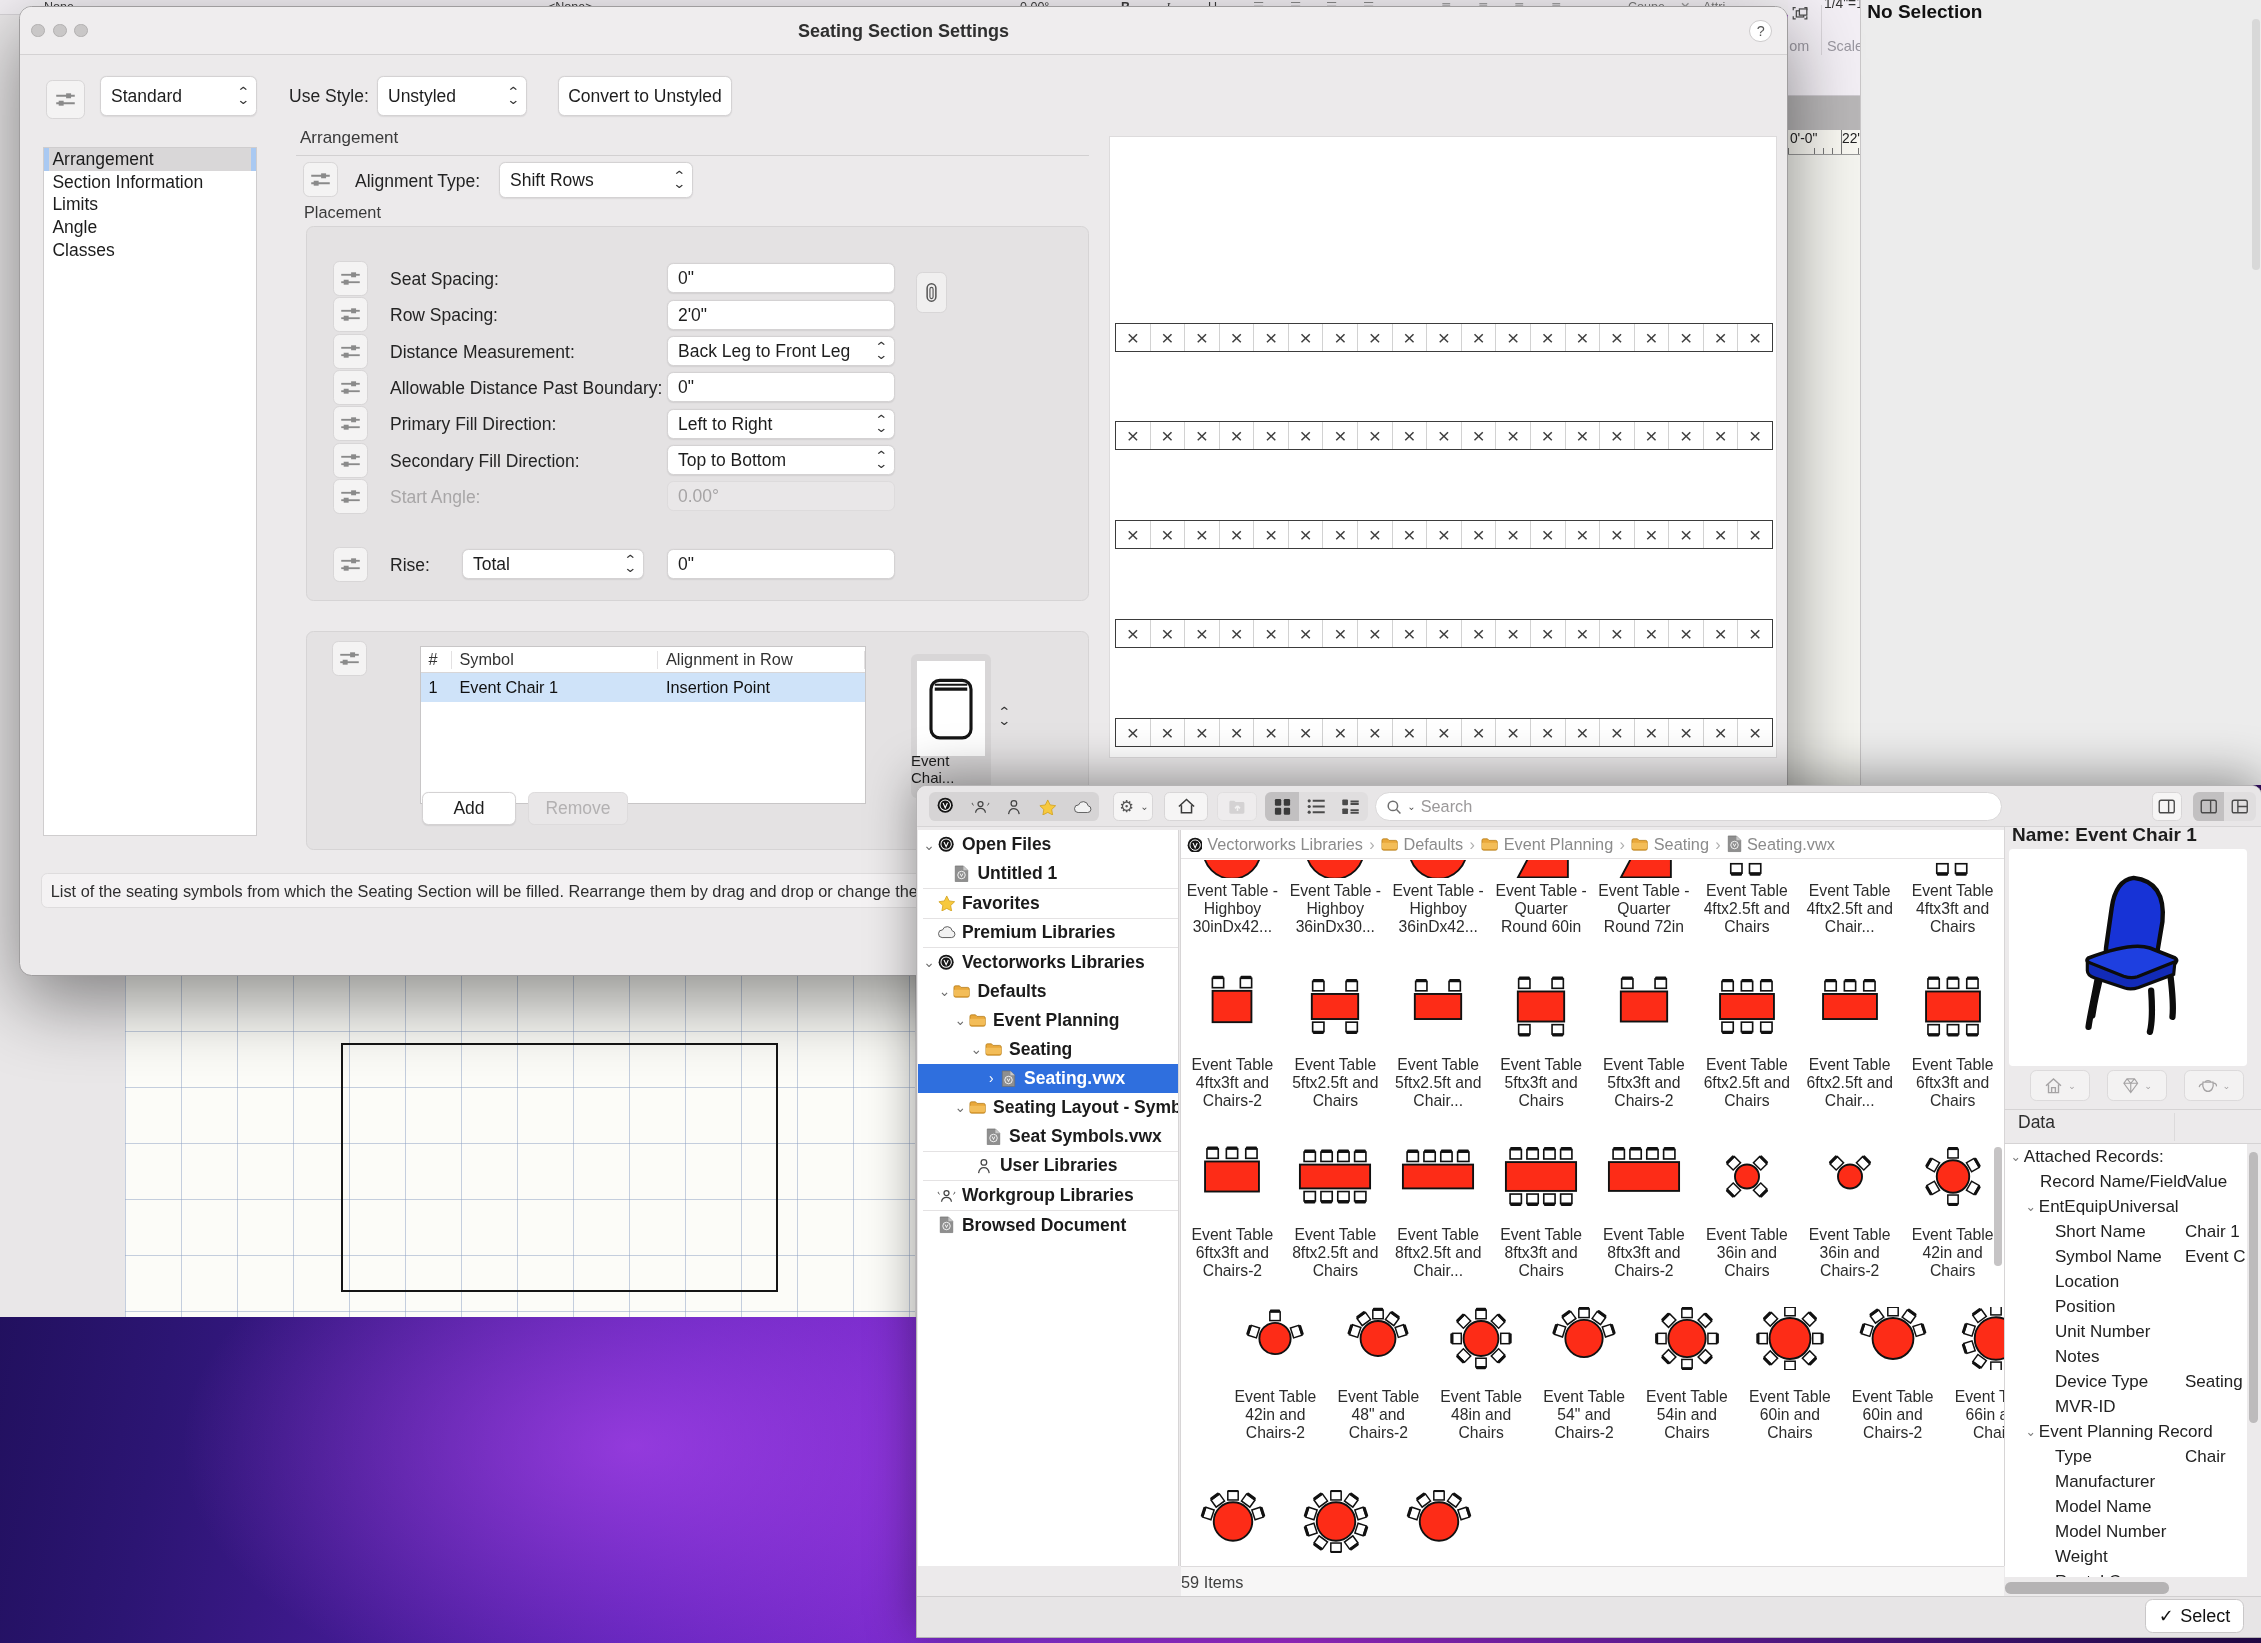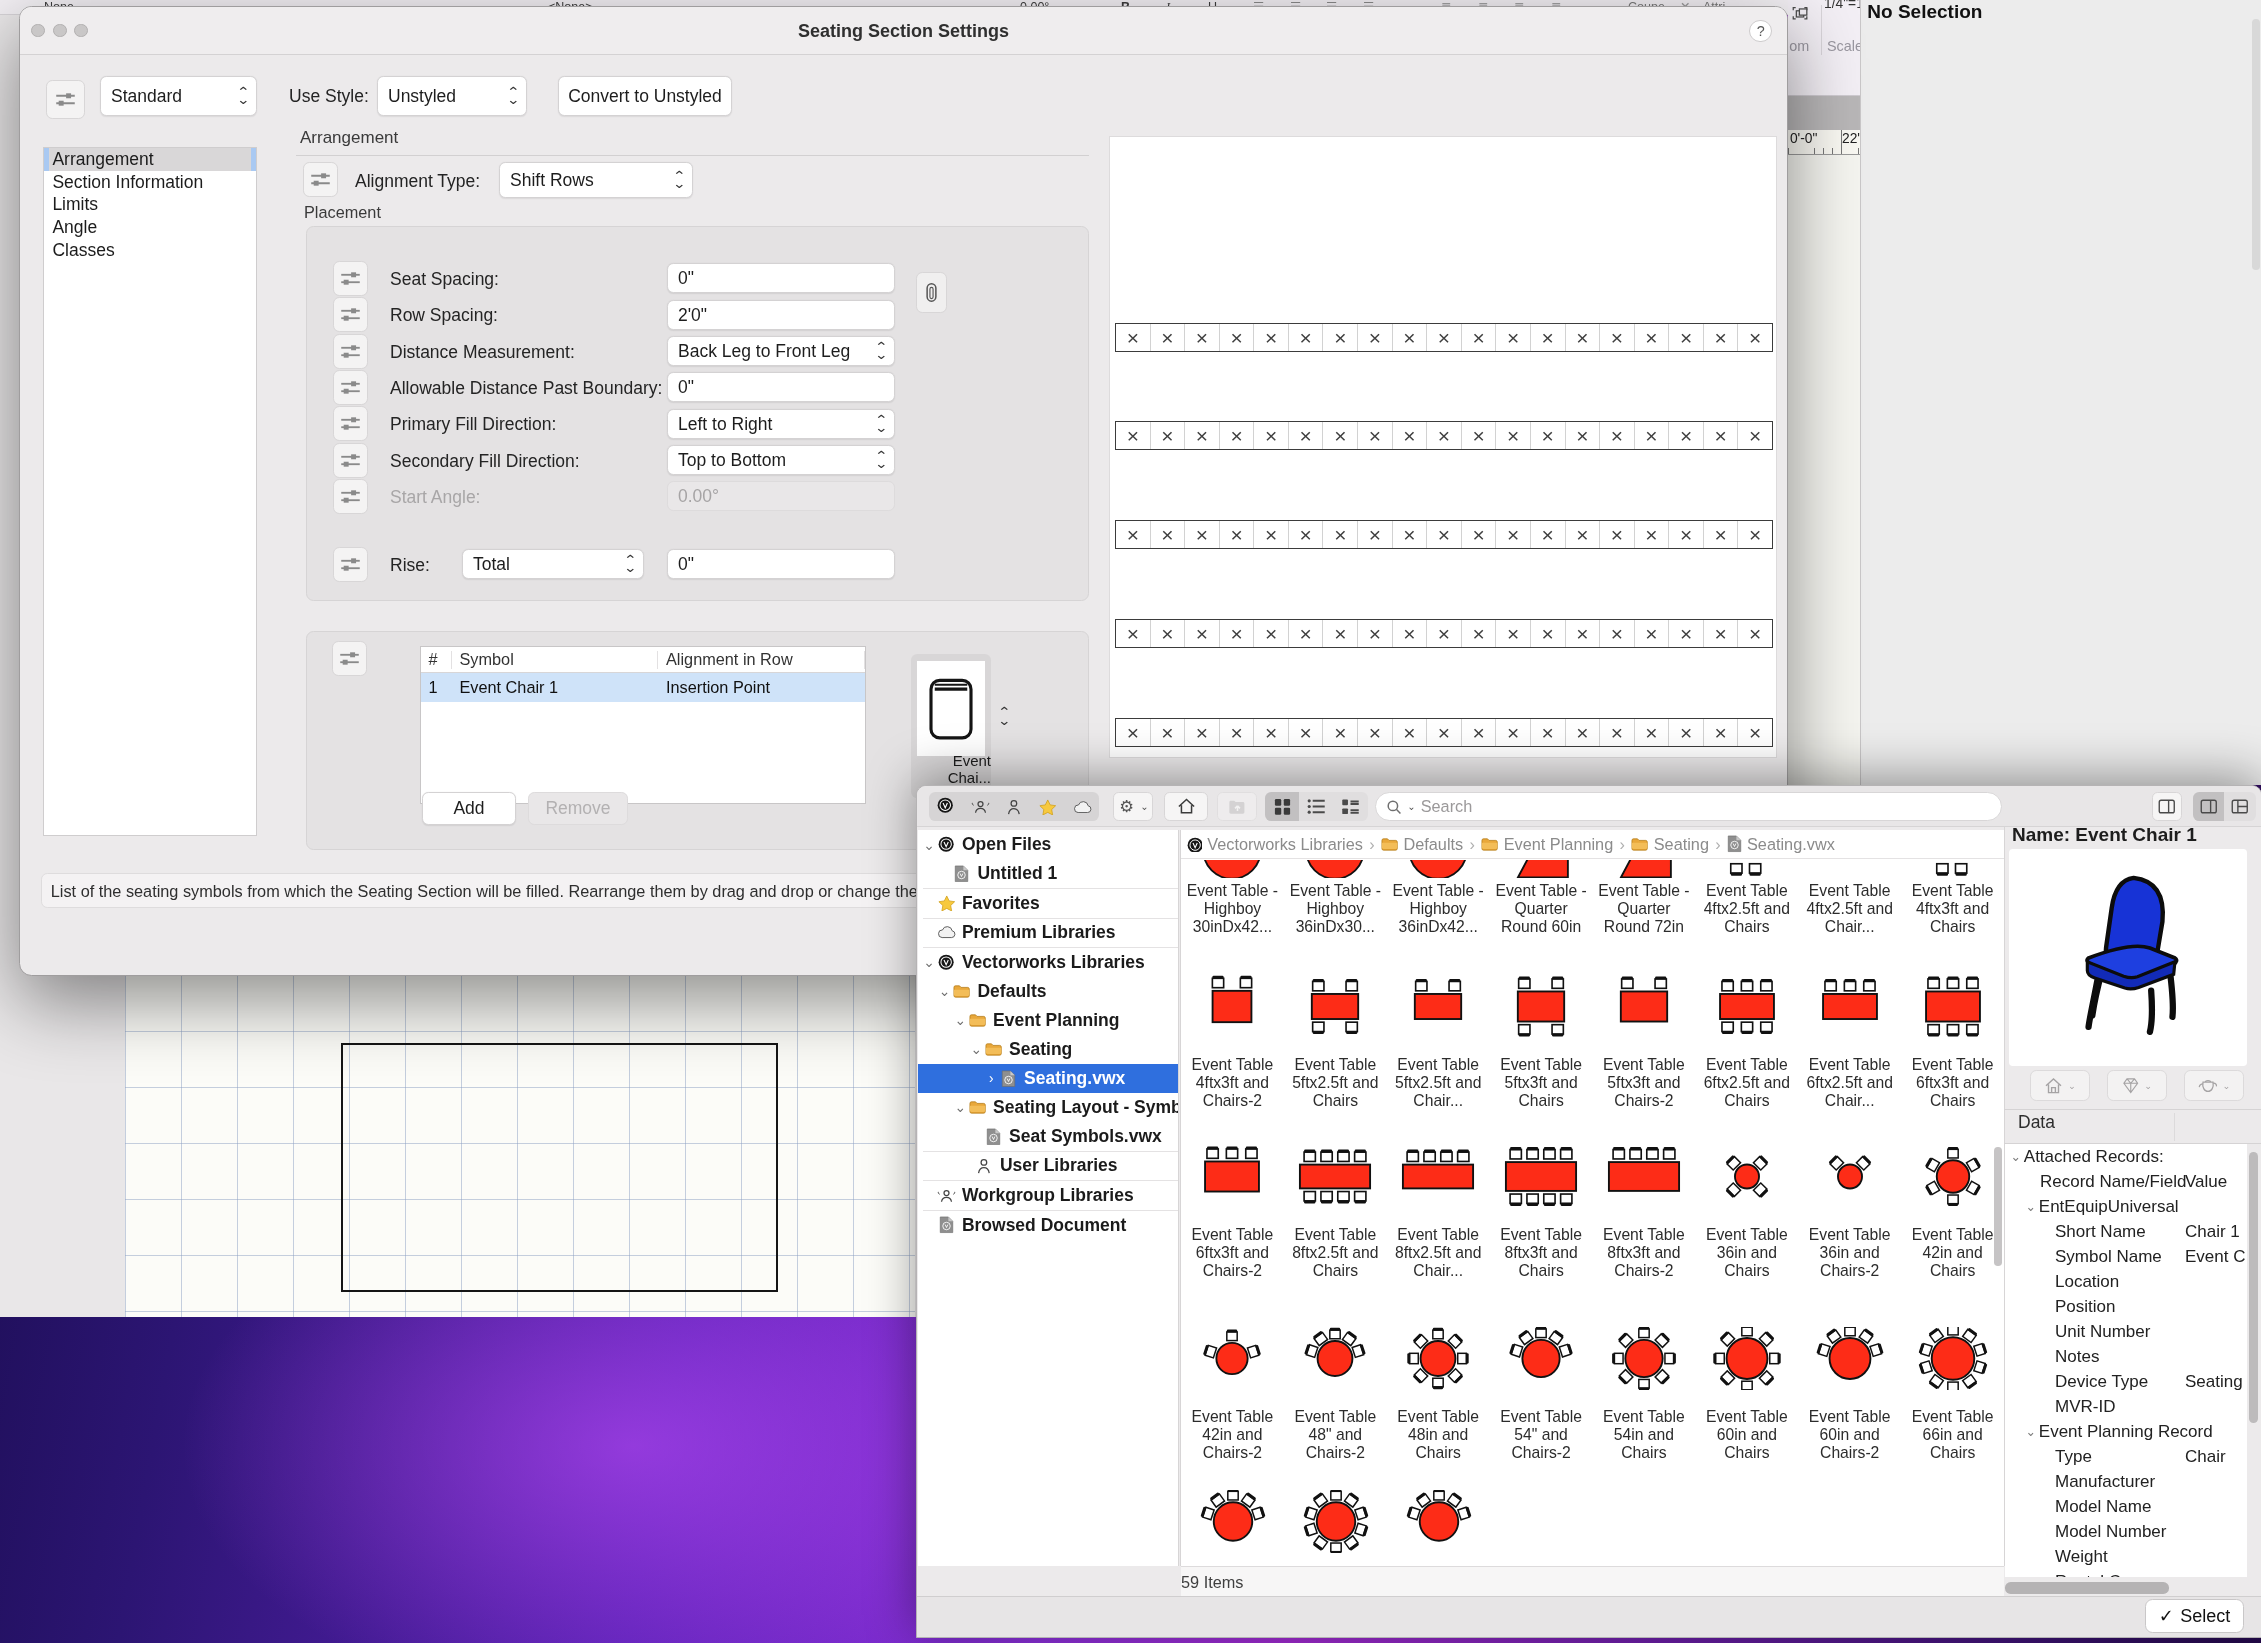--- a/index.html
+++ b/index.html
@@ -52,21 +52,21 @@
   .nav-list{left:22.6px;top:140px;width:214px;height:689px;background:#fff;border:0.6px solid #cfcdce}
   .nav-item{position:relative;height:22.6px;line-height:22.6px;font-size:17.5px;color:#1c1c1c;padding-left:8.8px;white-space:nowrap}
   .nav-item.sel{background:#d9d7d8}
   .nav-item.sel::before,.nav-item.sel::after{content:"";position:absolute;top:0;bottom:0;width:5px;background:#a9c9f2}
   .nav-item.sel::before{left:0}.nav-item.sel::after{right:0}
   .sect-lbl{left:280px;top:121px;font-size:17px;color:#3a3a3a}
   .sect-div{left:276px;top:148px;width:793px;height:0.6px;background:#d2d0d1}
   .grp{position:absolute;background:#e4e2e3;border:0.6px solid #d6d4d5;border-radius:7.5px}
   .thumb-box{left:891px;top:647px;width:80px;height:144px;background:#d8d6d7;border-radius:6.3px}
   .thumb-inner{position:absolute;left:6.3px;top:6.3px;width:68px;height:95px;background:#fff;display:flex;align-items:center;justify-content:center}
-  .thumb-lbl{position:absolute;left:0;right:0;bottom:12.5px;text-align:right;font-size:15px;color:#1d1d1d}
+  .thumb-lbl{position:absolute;left:0;right:0;bottom:12.5px;text-align:left;font-size:15px;color:#1d1d1d}
   .sym-table{left:400px;top:639px;width:446px;height:158px;background:#fff;border:0.6px solid #c8c6c7}
   .sym-head{display:flex;height:26px;border-bottom:0.6px solid #d8d6d7;font-size:16.3px;color:#333;align-items:center}
   .sym-head div{border-right:0.6px solid #e3e1e2;height:70%;display:flex;align-items:center;padding-left:7.5px}
   .sym-row{display:flex;height:29px;font-size:16.3px;color:#111;align-items:center;background:#cfe3f9}
   .sym-row div{padding-left:7.5px}
   .c0{width:31px}.c1{width:207px}.c2{width:207px}
   .help-box{left:21px;top:866px;width:1725px;height:35px;background:#f4f2f3;border:0.6px solid #dedcdd;border-radius:6.3px;
     font-size:16.3px;color:#2e2e2e;line-height:34px;padding-left:8.8px;white-space:nowrap;overflow:hidden}
   .preview-pane{left:1089px;top:129px;width:668px;height:622px;background:#fff;border:0.6px solid #dddbdc}
   .prow{position:absolute;left:5px;width:658px;height:29px;border:1.3px solid #3b3b3b;display:flex}
@@ -1348,21 +1348,21 @@
                 <g transform="translate(43.026342092278526,31.539999999999996) rotate(300) scale(0.92)">
                   <rect x="-9" y="-7" width="18" height="15" fill="#fff" stroke="#111" stroke-width="2.6"></rect>
                   <rect x="-9" y="-11" width="18" height="5" rx="2" fill="#111"></rect>
                 </g>
                 <circle cx="75" cy="50" r="25.919999999999998" fill="#fd2c17" stroke="#111" stroke-width="3"></circle>
               </svg>
             </div>
             <div class="glabel">Event Table 42in and Chairs</div>
           </div>
         </div>
-        <div class="grow" style="top: 468px;">
+        <div class="grow" style="top: 448px; margin-left: 43px;">
           <div class="gitem">
             <div class="gicon">
               <svg width="94" height="63" viewBox="0 0 150 100">
                 <g transform="translate(40.800007674026276,38.88774888227689) rotate(-72) scale(0.92)">
                   <rect x="-9" y="-7" width="18" height="15" fill="#fff" stroke="#111" stroke-width="2.6"></rect>
                   <rect x="-9" y="-11" width="18" height="5" rx="2" fill="#111"></rect>
                 </g>
                 <g transform="translate(75,14.04) rotate(0) scale(0.92)">
                   <rect x="-9" y="-7" width="18" height="15" fill="#fff" stroke="#111" stroke-width="2.6"></rect>
                   <rect x="-9" y="-11" width="18" height="5" rx="2" fill="#111"></rect>

